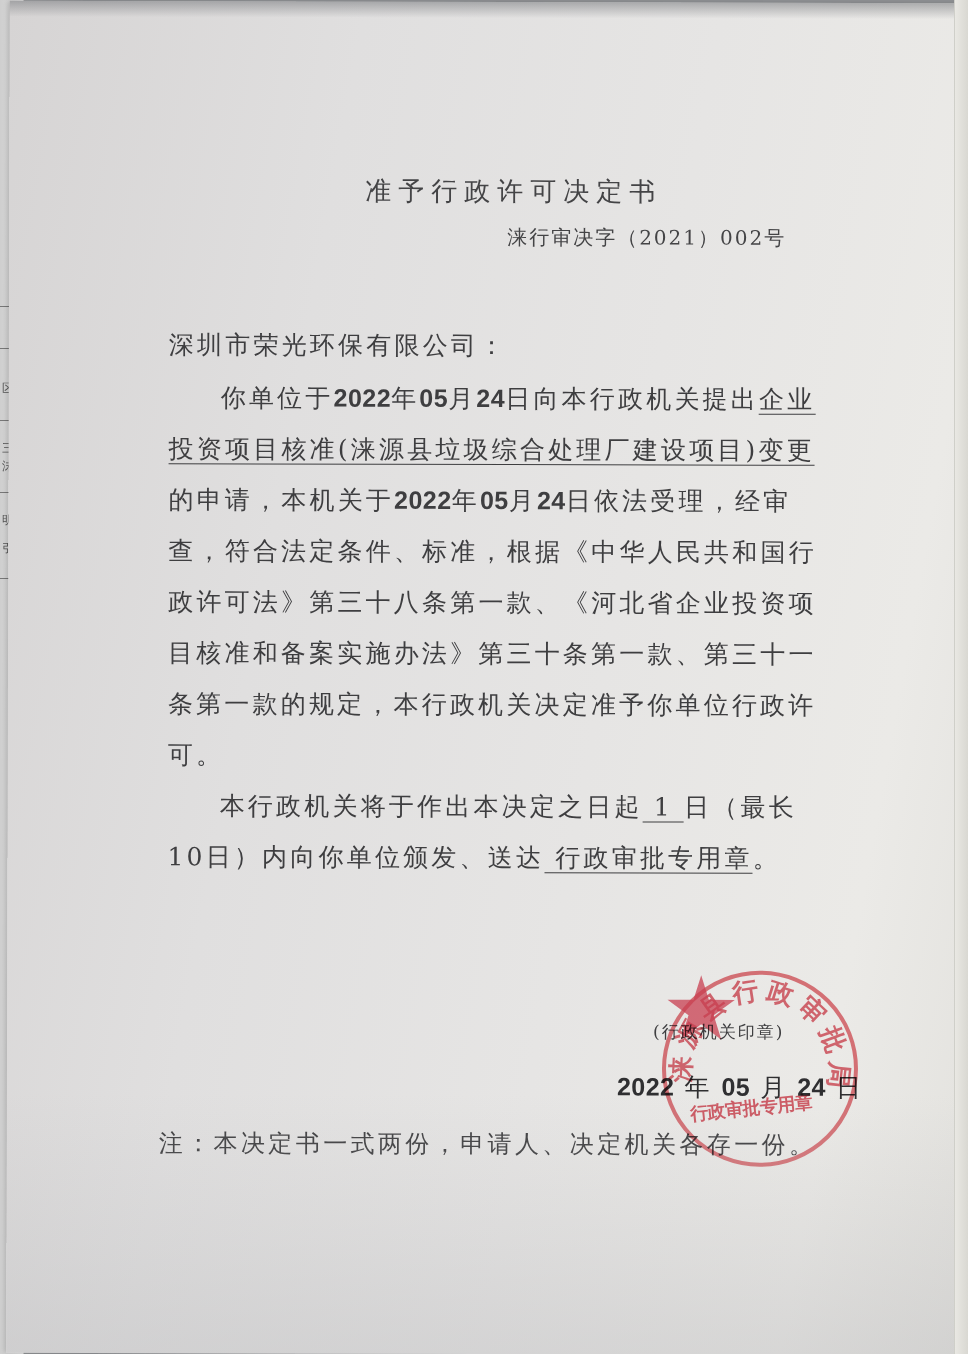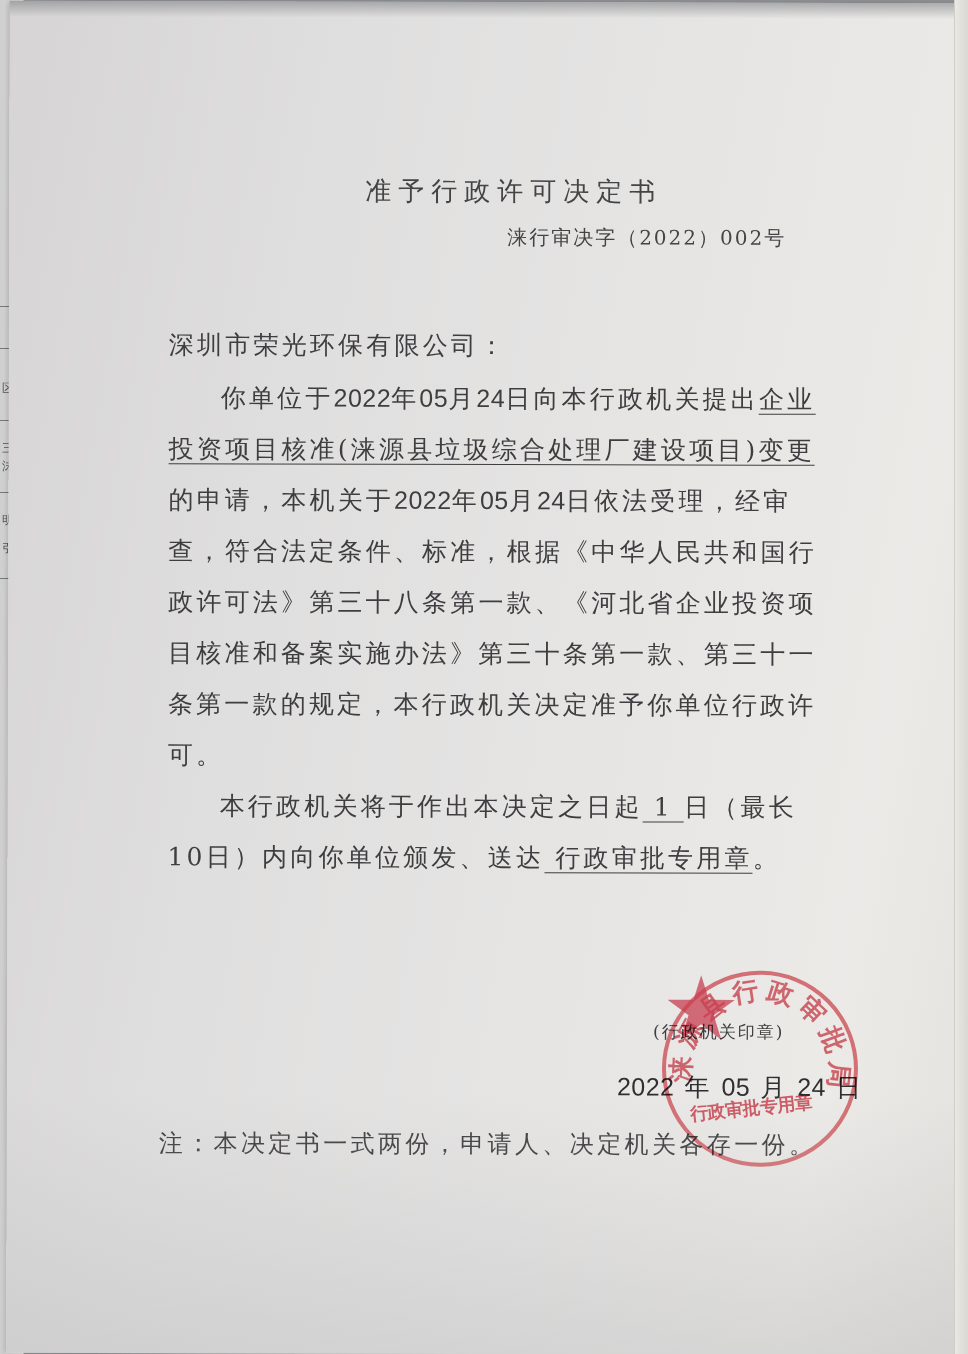--- a/index.html
+++ b/index.html
@@ -46,21 +46,21 @@
   .doc-number {
     position: absolute; left: 498px; top: 222px;
     font-size: 20px; letter-spacing: 2px; color: #444446;
   }
   .body-text {
     position: absolute; left: 160px; top: 318px; width: 660px;
     font-size: 25px; line-height: 51px; letter-spacing: 3.2px; color: #3e3e40;
   }
   .body-text p { margin: 0; }
   .body-text .indent { text-indent: 52px; }
-  .num { font-family: "Liberation Sans", sans-serif; font-weight: normal; letter-spacing: 0.5px; }
+  .num { font-family: "Liberation Sans", sans-serif; font-weight: bold; letter-spacing: 0.5px; }
   .u { border-bottom: 1.5px solid #3e3e40; }
   .salutation { margin-bottom: 2px !important; }
   .seal-label {
     position: absolute; left: 646px; top: 1018px;
     font-size: 17px; letter-spacing: 2px; color: #3e3e40;
   }
   .sign-date {
     position: absolute; left: 610px; top: 1068px;
     font-size: 25px; letter-spacing: 2px; color: #2f2f31;
   }
@@ -97,21 +97,21 @@
   <div class="frag" style="top:458px">沫</div>
   <div class="rule" style="top:492px"></div>
   <div class="frag" style="top:512px">明</div>
   <div class="frag" style="top:540px">引</div>
   <div class="rule" style="top:578px"></div>
 </div>
 
 <div class="page">
 
   <div class="doc-title">准予行政许可决定书</div>
-  <div class="doc-number">涞行审决字（2022）002号</div>
+  <div class="doc-number">涞行审决字（2021）002号</div>
 
   <div class="body-text">
     <p class="salutation">深圳市荣光环保有限公司：</p>
     <p class="indent"><span>你单位于</span><span class="num">2022</span><span>年</span><span class="num">05</span><span>月</span><span class="num">24</span><span>日向本行政机关提出</span><span class="u">企业投资项目核准(涞源县垃圾综合处理厂建设项目)变更</span><span>的申请，本机关于</span><span class="num">2022</span><span>年</span><span class="num">05</span><span>月</span><span class="num">24</span><span>日依法受理，经审查，符合法定条件、标准，根据《中华人民共和国行政许可法》第三十八条第一款、《河北省企业投资项目核准和备案实施办法》第三十条第一款、第三十一条第一款的规定，本行政机关决定准予你单位行政许可。</span></p>
     <p class="indent"><span>本行政机关将于作出本决定之日起</span><span class="u">&nbsp;<span>1</span>&nbsp;</span><span>日（最长10日）内向你单位颁发、送达</span><span class="u">&nbsp;<span>行政审批专用章</span></span><span>。</span></p>
   </div>
 
   <div class="seal-label">(行政机关印章)</div>
 
   <div class="sign-date">

